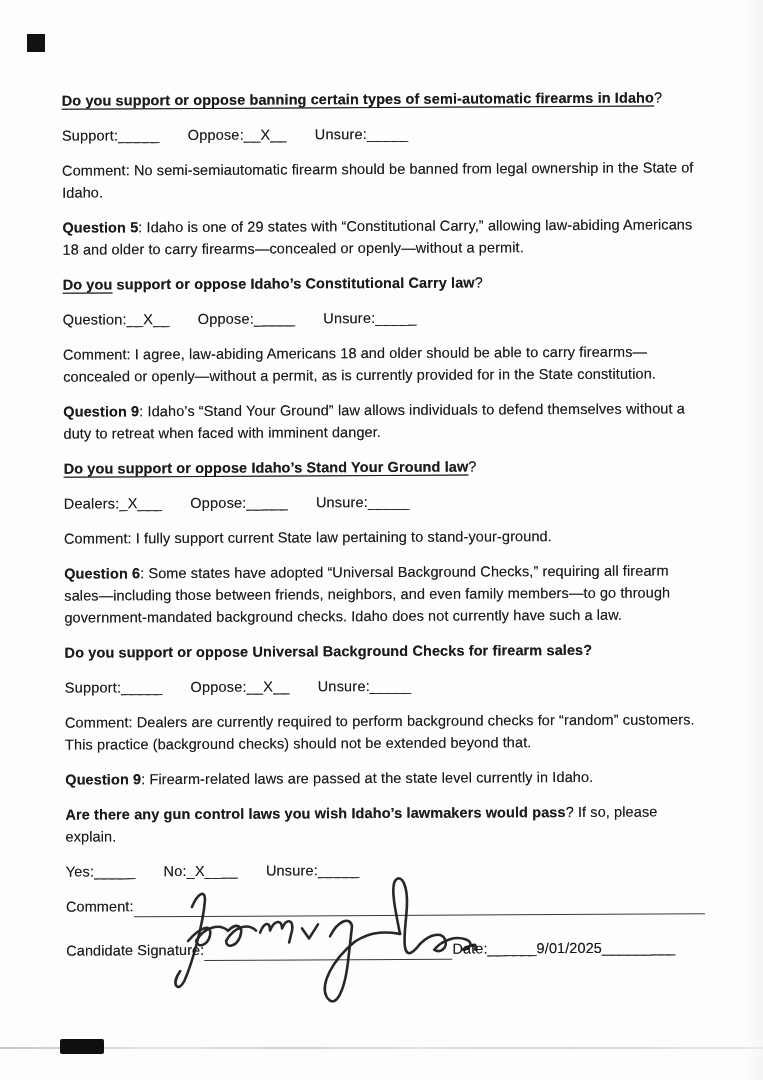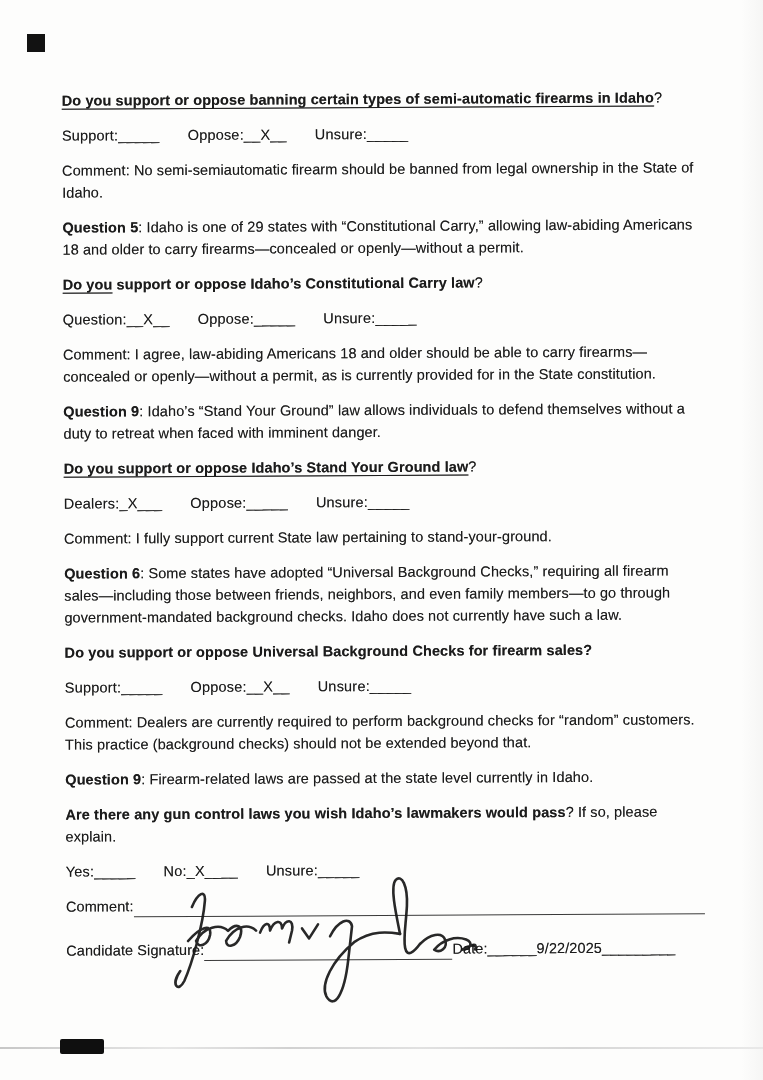--- a/index.html
+++ b/index.html
@@ -95,21 +95,21 @@
     <div class="comment-line-row">
       <span>Comment:</span>
       <span class="fill-line"></span>
     </div>
 
     <div class="sig-row">
       <span>Candidate Signature:</span>
       <span class="sig-line"></span>
       <span>Date:</span>
       <span>______</span>
-      <span>9/22/2025</span>
+      <span>9/01/2025</span>
       <span>_________</span>
     </div>
 
   </div>
 
   <svg id="signature-svg" viewBox="0 0 322 146">
     <g fill="none" stroke="#161616" stroke-width="2.6" stroke-linecap="round" stroke-linejoin="round" opacity="0.92">
       <path d="M 30,30 C 36,16 44,12 43,24 C 41,48 30,86 22,104 C 16,116 8,108 18,94"></path>
       <path d="M 26,64 C 38,50 50,46 48,58 C 46,68 36,72 34,64 C 42,50 58,46 66,54 C 74,46 82,48 78,60 C 74,70 64,72 64,64 C 72,50 86,46 94,54"></path>
       <path d="M 98,56 C 102,46 108,44 108,54 C 112,44 120,42 120,52 C 124,42 132,42 130,54 L 127,66"></path>

